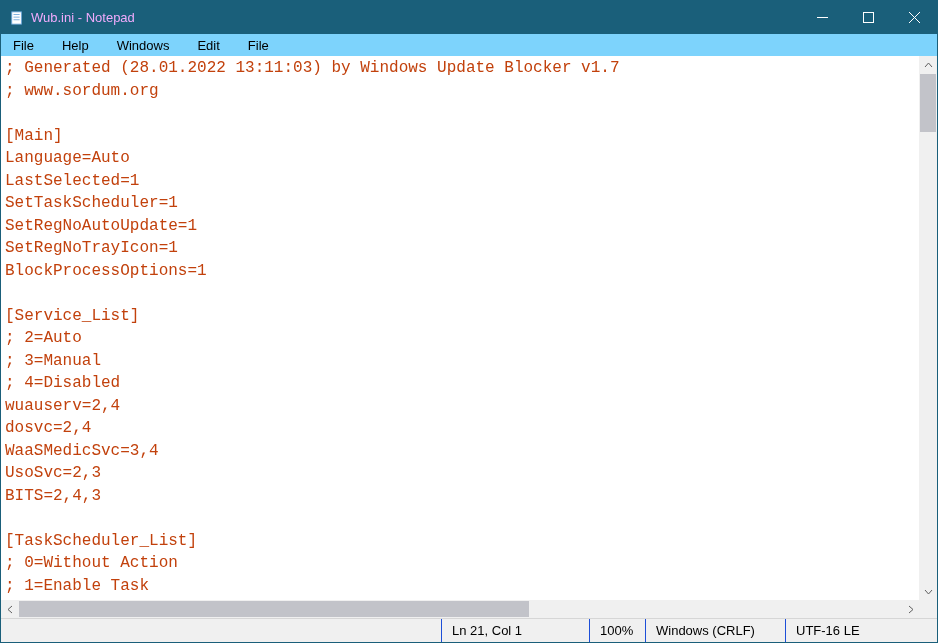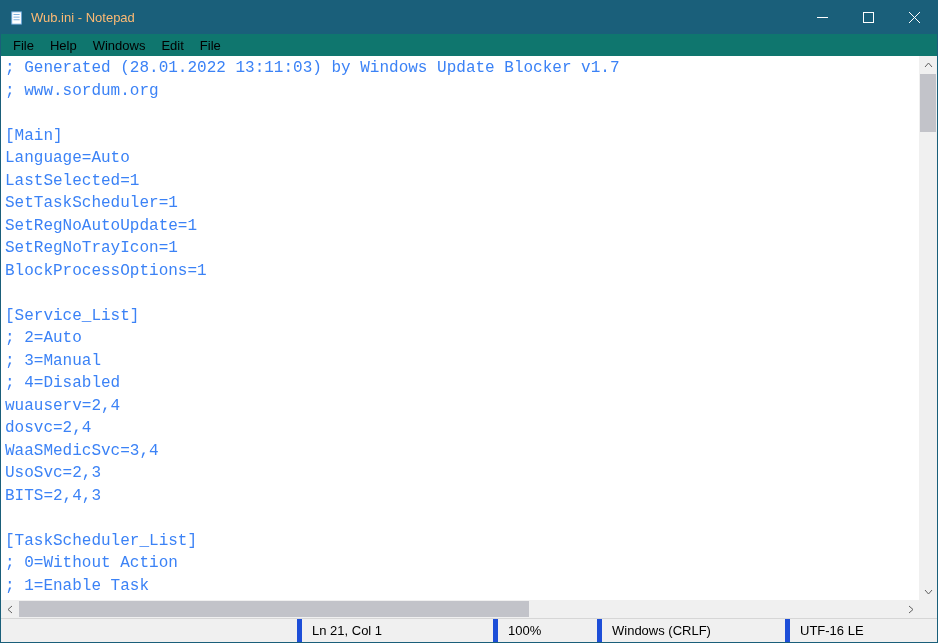--- a/index.html
+++ b/index.html
@@ -2,60 +2,60 @@
 <html><head>
   <meta charset="utf-8">
   <style>
     * { box-sizing: border-box; margin: 0; padding: 0; }
     html, body { height: 100%; font-family: "Segoe UI", Tahoma, sans-serif; font-size: 12px; }
     .window {
       width: 938px; height: 643px; background: #fff; border: 1px solid #1a5f7a;
       display: flex; flex-direction: column; overflow: hidden;
     }
     .titlebar {
-      height: 33px; background: #1a5f7a; color: #fdba74; display: flex; align-items: center;
+      height: 33px; background: #1a5f7a; color: #f0abfc; display: flex; align-items: center;
       padding-left: 8px; user-select: none;
     }
     .titlebar .icon { width: 16px; height: 16px; margin-right: 6px; display:flex; align-items:center; justify-content:center;}
     .titlebar .title { flex: 1; font-size: 13px; }
     .titlebar .winbtns { display: flex; }
     .winbtn {
       width: 46px; height: 33px; display:flex; align-items:center; justify-content:center; color:#fff;
     }
     .winbtn svg { width: 11px; height: 11px; }
     .menubar {
-      height: 22px; background: #0f766e; display: flex; align-items: center; padding: 0 4px;
-      font-size: 13px; border-bottom: 0px solid #ddd;
+      height: 22px; background: #7dd3fc; display: flex; align-items: center; padding: 0 4px;
+      font-size: 13px; border-bottom: 0px solid #ddd; gap: 12px;
     }
     .menuitem { padding: 2px 8px; cursor: default; }
     .editor-wrap { flex:1; position:relative; display:flex; overflow:hidden; }
     .editor {
       flex:1; font-family: Consolas, "Courier New", monospace; font-size: 16px;
-      line-height: 22.5px; color: #3b82f6; padding: 1px 4px; white-space: pre;
+      line-height: 22.5px; color: #c2410c; padding: 1px 4px; white-space: pre;
       overflow: hidden; position:relative;
     }
     .vscroll {
       width: 18px; background: #f0f0f0; display:flex; flex-direction:column;
       border-left: 0px solid #ddd;
     }
     .vscroll .arrow { height: 18px; display:flex; align-items:center; justify-content:center; color:#666; font-size:10px;}
     .vscroll .track { flex:1; position:relative; }
     .vscroll .thumb { position:absolute; left:1px; right:1px; top:0; height:58px; background:#c2c3c9; }
     .hscroll {
       height: 18px; background: #f0f0f0; display:flex; border-top: 0px;
     }
     .hscroll .arrow { width: 18px; display:flex; align-items:center; justify-content:center; color:#666; font-size:10px;}
     .hscroll .track { flex:1; position:relative; }
     .hscroll .thumb { position:absolute; top:1px; bottom:1px; left:0; width:510px; background:#c2c3c9; }
     .hscroll .corner { width:18px; background:#f0f0f0; }
     .statusbar {
       height: 24px; background:#f0f0f0; border-top:1px solid #d6d6d6; display:flex;
       font-size: 13px; align-items:stretch;
     }
-    .status-cell { display:flex; align-items:center; padding: 0 10px; border-left:5px solid #1d4ed8;margin-left:48px; }
+    .status-cell { display:flex; align-items:center; padding: 0 10px; border-left:1px solid #1d4ed8; }
     .status-spacer { flex:1; }
     .npicon { width:14px; height:14px; }
   </style>
 </head>
 <body>
 
 <div class="window">
   <div class="titlebar">
     <span class="icon">
       <svg class="npicon" viewBox="0 0 16 16">

